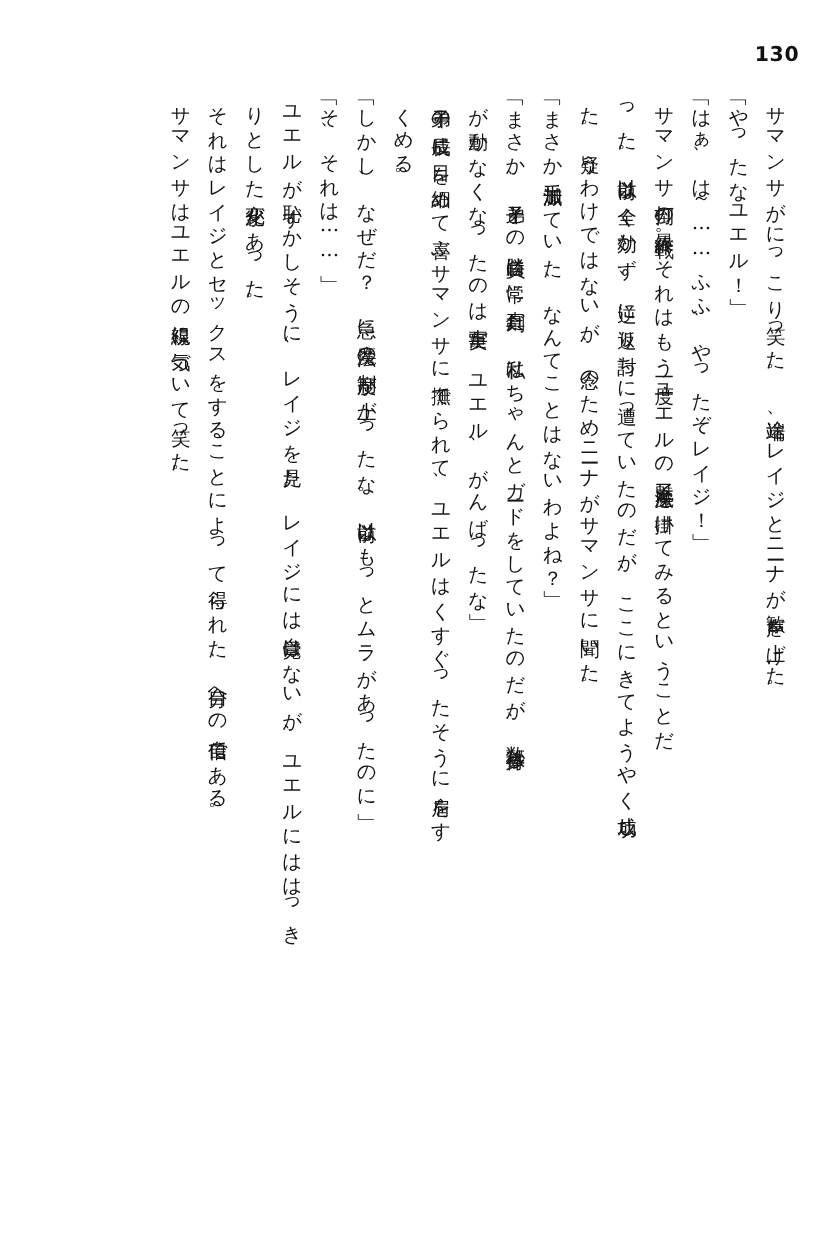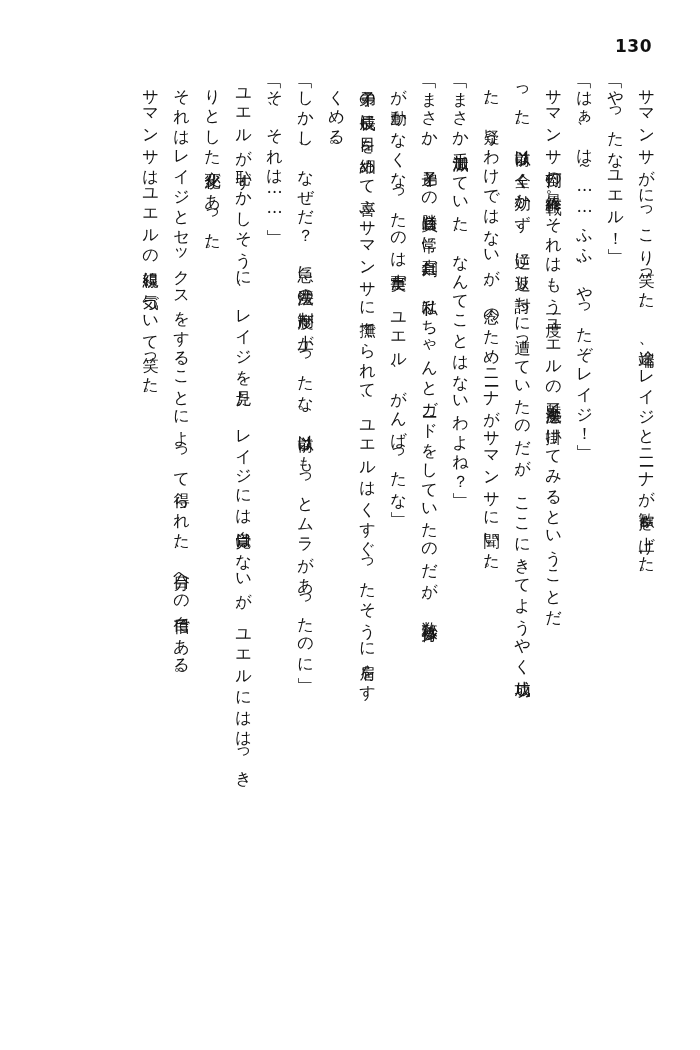--- a/index.html
+++ b/index.html
@@ -17,21 +17,21 @@
   .page {
     position: relative;
     width: 700px;
     height: 1050px;
     background: #ffffff;
     box-sizing: border-box;
   }
   .page-number {
     position: absolute;
     top: 36px;
-    right: 48px;
+    right: 34px;
     font-family: "DejaVu Sans", "Liberation Sans", sans-serif;
     font-size: 17px;
     font-weight: bold;
     letter-spacing: 0.5px;
     color: #111111;
   }
   .text-body {
     position: absolute;
     top: 78px;
     right: 46px;

